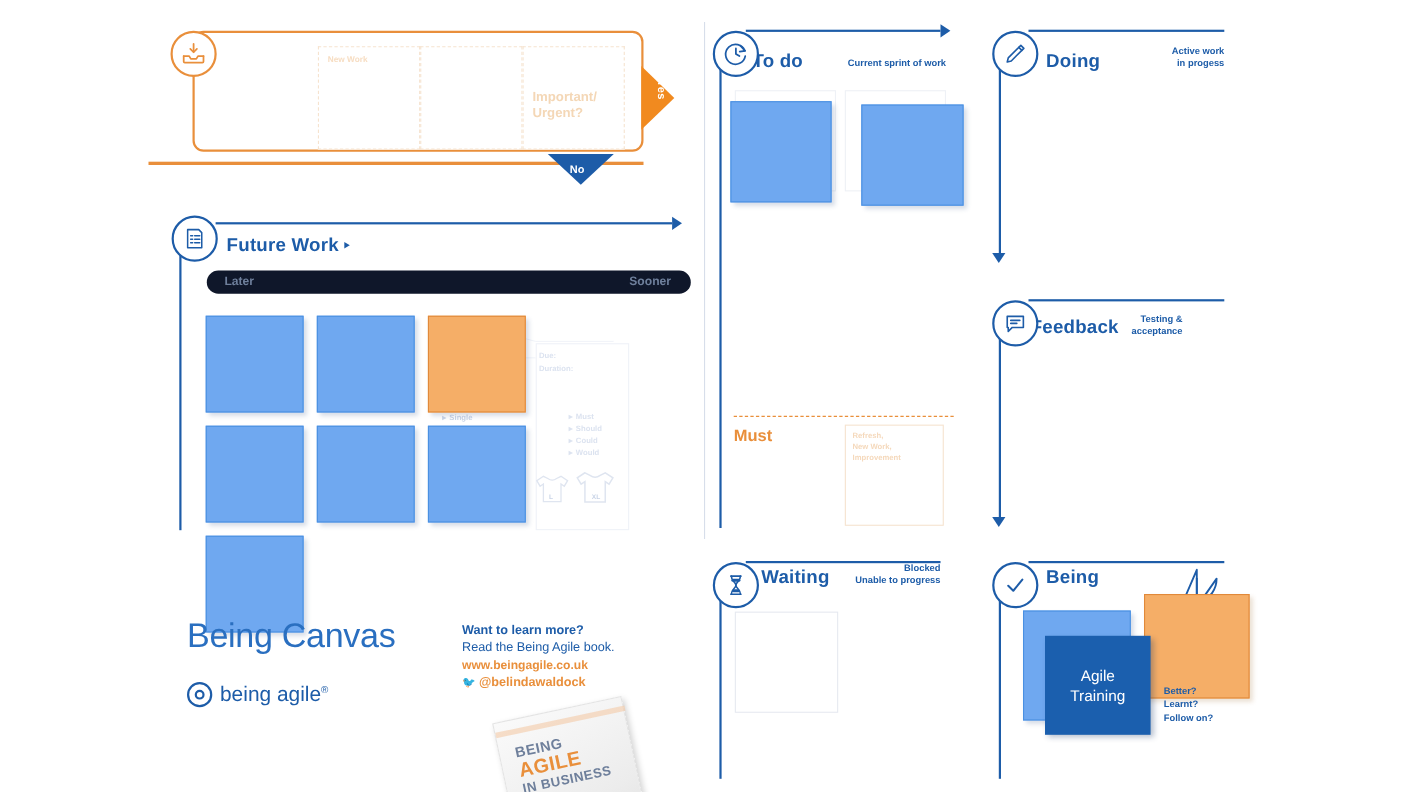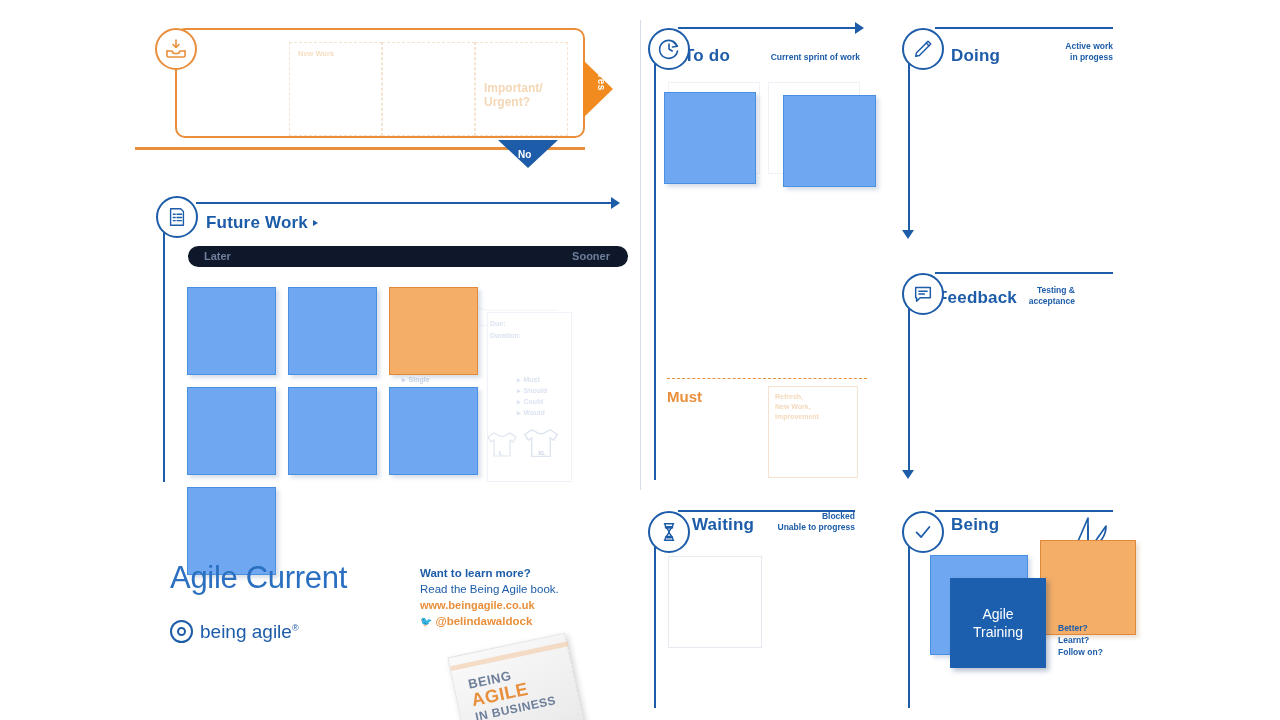--- a/index.html
+++ b/index.html
@@ -345,21 +345,21 @@
   </div>
 
   <div class="card" style="left:187px; top:287px; width:89px; height:88px;"></div>
   <div class="card" style="left:288px; top:287px; width:89px; height:88px;"></div>
   <div class="card orange" style="left:389px; top:287px; width:89px; height:88px;"></div>
   <div class="card" style="left:187px; top:387px; width:89px; height:88px;"></div>
   <div class="card" style="left:288px; top:387px; width:89px; height:88px;"></div>
   <div class="card" style="left:389px; top:387px; width:89px; height:88px;"></div>
   <div class="card" style="left:187px; top:487px; width:89px; height:88px;"></div>
 
-  <div id="agile-canvas-title">Agile Current</div>
+  <div id="agile-canvas-title">Being Canvas</div>
   <div id="being-agile-logo">
     <span class="mark">
         <i></i>
       </span>
     <span class="word"><span>being agile</span><span class="reg">®</span></span>
   </div>
 
   <div id="promo">
     <div class="l1">Want to learn more?</div>
     <div class="l2">Read the Being Agile book.</div>

